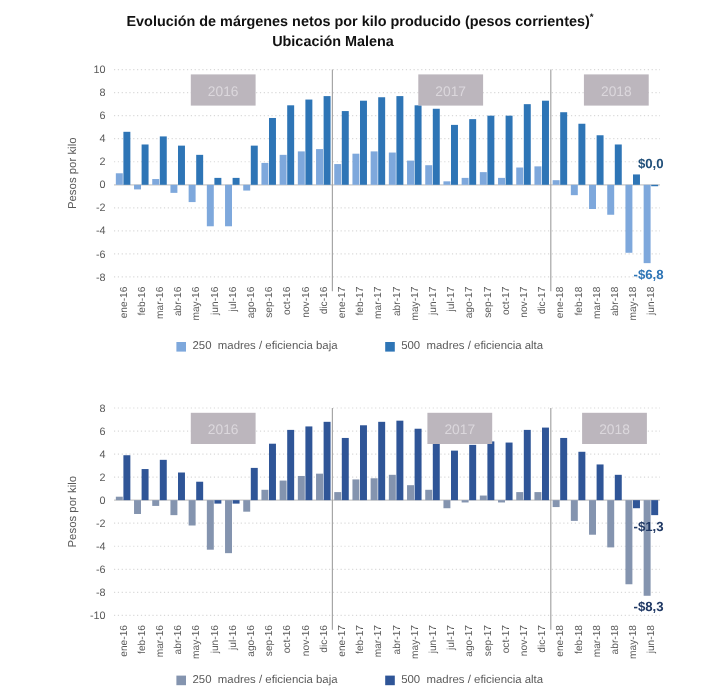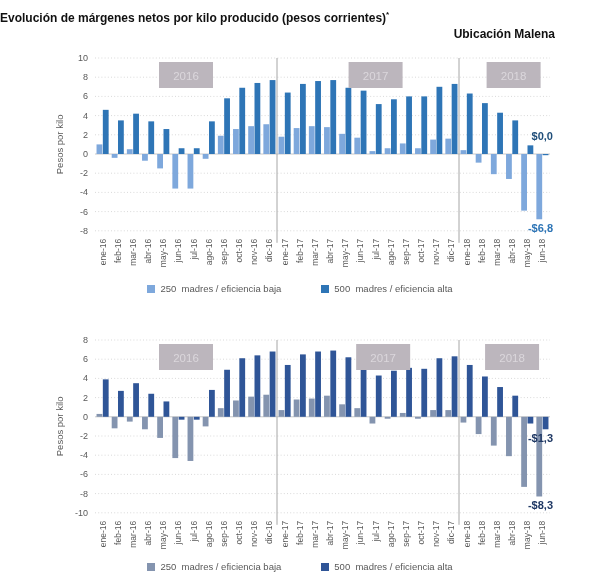--- a/index.html
+++ b/index.html
@@ -1,21 +1,21 @@
 <!DOCTYPE html>
 <html><head>
 <meta charset="utf-8">
 <style>
   html,body{margin:0;padding:0;background:#ffffff;}
   .page{position:relative;width:600px;height:582px;background:#ffffff;
         font-family:"Liberation Sans",sans-serif;overflow:hidden;}
-  .title{position:absolute;top:10px;left:0;width:600px;
+  .title{position:absolute;top:10px;left:0;width:600px;text-align:center;
          font-size:12px;font-weight:bold;color:#111;}
   .title sup{font-size:8px;}
-  .subtitle{position:absolute;left:0;width:555px;text-align:right;
+  .subtitle{position:absolute;left:0;width:555px;text-align:center;
             font-size:12px;font-weight:bold;color:#111;}
   #subtitle-0{top:27px;}
   #subtitle-1{top:308px;}
   svg.chart{position:absolute;left:0;}
   #chart-0{top:50px;}
   #chart-1{top:332px;}
   .legend{position:absolute;left:0;width:600px;display:flex;justify-content:center;
           gap:40px;font-size:9.5px;color:#595959;align-items:center;}
   #legend-0{top:283px;}
   #legend-1{top:561px;}

